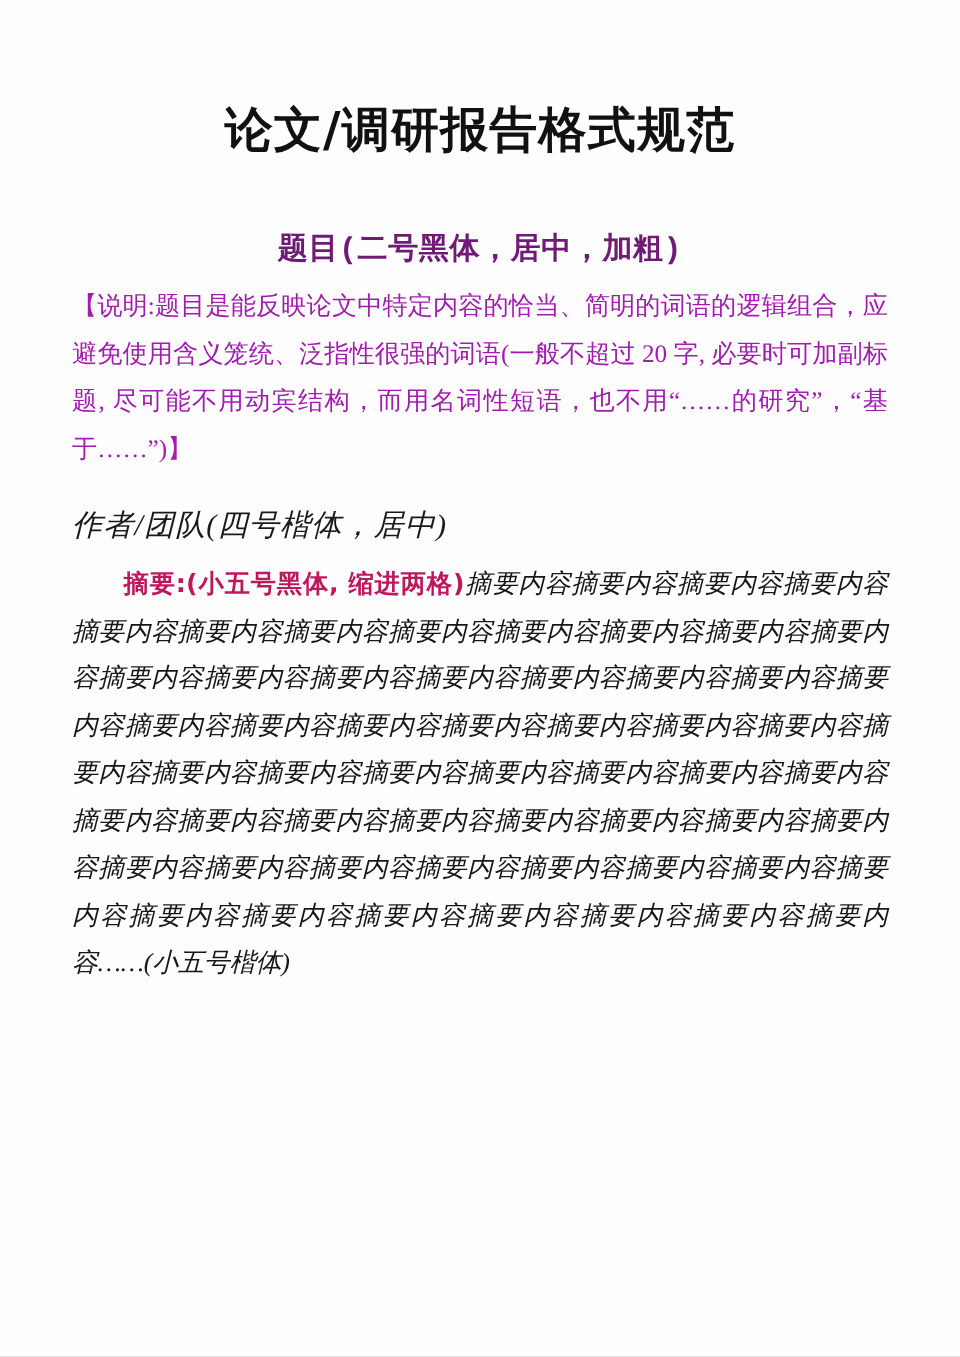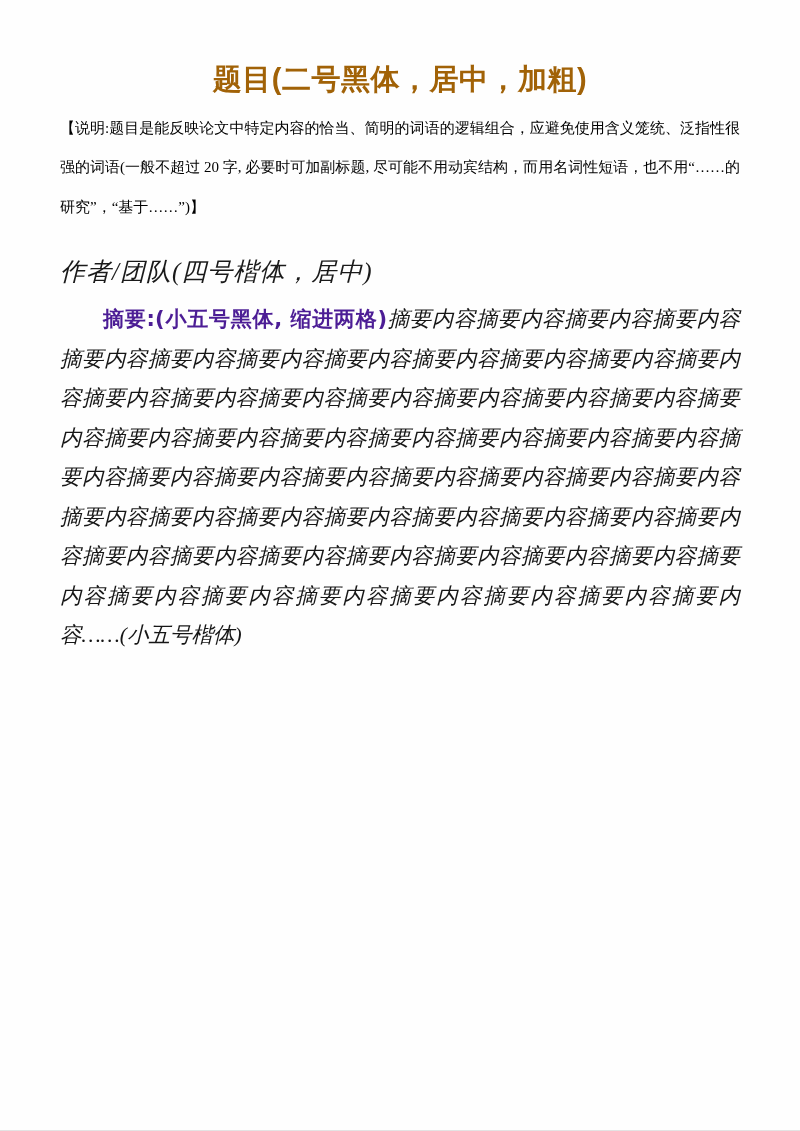--- a/index.html
+++ b/index.html
@@ -45,51 +45,51 @@
     letter-spacing: 1px;
     line-height: 1.15;
     color: #111111;
   }
 
   
   .section-heading {
     margin: 0;
     padding-top: 62px;
     text-align: center;
-    font-family: Liberation Sans, sans-serif;
+    font-family: Liberation Mono, monospace;
     font-weight: 700;
-    font-size: 29px;
+    font-size: 25px;
     letter-spacing: 0.5px;
     line-height: 1.2;
-    color: #a16207;
+    color: #701a75;
   }
 
   
   .author-line {
     margin: 0;
     padding-top: 30px;
     text-align: left;
     font-family: "Liberation Serif", "DejaVu Serif", serif;
     font-style: italic;
     font-size: 25px;
     letter-spacing: 1px;
     line-height: 1.2;
     color: #1a1a1a;
   }
 
   
   .note-block {
     margin: 0;
     padding-top: 12px;
-    font-size: 15px;
+    font-size: 21px;
     line-height: 39.5px;
     text-align: justify;
     text-justify: inter-character;
     text-indent: 0;
-    color: #000000;
+    color: #a21caf;
   }
   .note-block.indented {
     text-indent: 2em;
   }
   .note-tight {
     padding-top: 4px;
   }
 
   
   .abstract-block {
@@ -103,21 +103,21 @@
     font-style: italic;
     color: #161616;
   }
   .abstract-block .label,
   .keywords-line .label {
     font-family: "DejaVu Sans", "Liberation Sans", sans-serif;
     font-style: normal;
     font-weight: 700;
     font-size: 21px;
     letter-spacing: 0.2px;
-    color: #4c1d95;
+    color: #be185d;
   }
   .abstract-block .tail-note {
     margin-top: 18px;
   }
 
   
   .keywords-line {
     margin: 0;
     padding-top: 28px;
     font-size: 21.5px;
@@ -127,20 +127,21 @@
     text-indent: 2em;
     font-style: italic;
     color: #161616;
   }
 </style>
 </head>
 <body>
 
 <div class="page">
 
+  <h1 class="doc-title">论文/调研报告格式规范</h1>
 
   <h2 class="section-heading">题目(二号黑体，居中，加粗)</h2>
 
   <p class="note-block">【说明:题目是能反映论文中特定内容的恰当、简明的词语的逻辑组合，应避免使用含义笼统、泛指性很强的词语(一般不超过 20 字, 必要时可加副标题, 尽可能不用动宾结构，而用名词性短语，也不用“……的研究”，“基于……”)】</p>
 
   <p class="author-line">作者/团队(四号楷体，居中)</p>
 
   <p class="abstract-block">
     <span class="label">摘要:(小五号黑体, 缩进两格)</span><span class="body-text">摘要内容摘要内容摘要内容摘要内容摘要内容摘要内容摘要内容摘要内容摘要内容摘要内容摘要内容摘要内容摘要内容摘要内容摘要内容摘要内容摘要内容摘要内容摘要内容摘要内容摘要内容摘要内容摘要内容摘要内容摘要内容摘要内容摘要内容摘要内容摘要内容摘要内容摘要内容摘要内容摘要内容摘要内容摘要内容摘要内容摘要内容摘要内容摘要内容摘要内容摘要内容摘要内容摘要内容摘要内容摘要内容摘要内容摘要内容摘要内容摘要内容摘要内容摘要内容摘要内容摘要内容摘要内容摘要内容摘要内容摘要内容摘要内容</span><span class="tail-note">……(小五号楷体)</span>
   </p>

